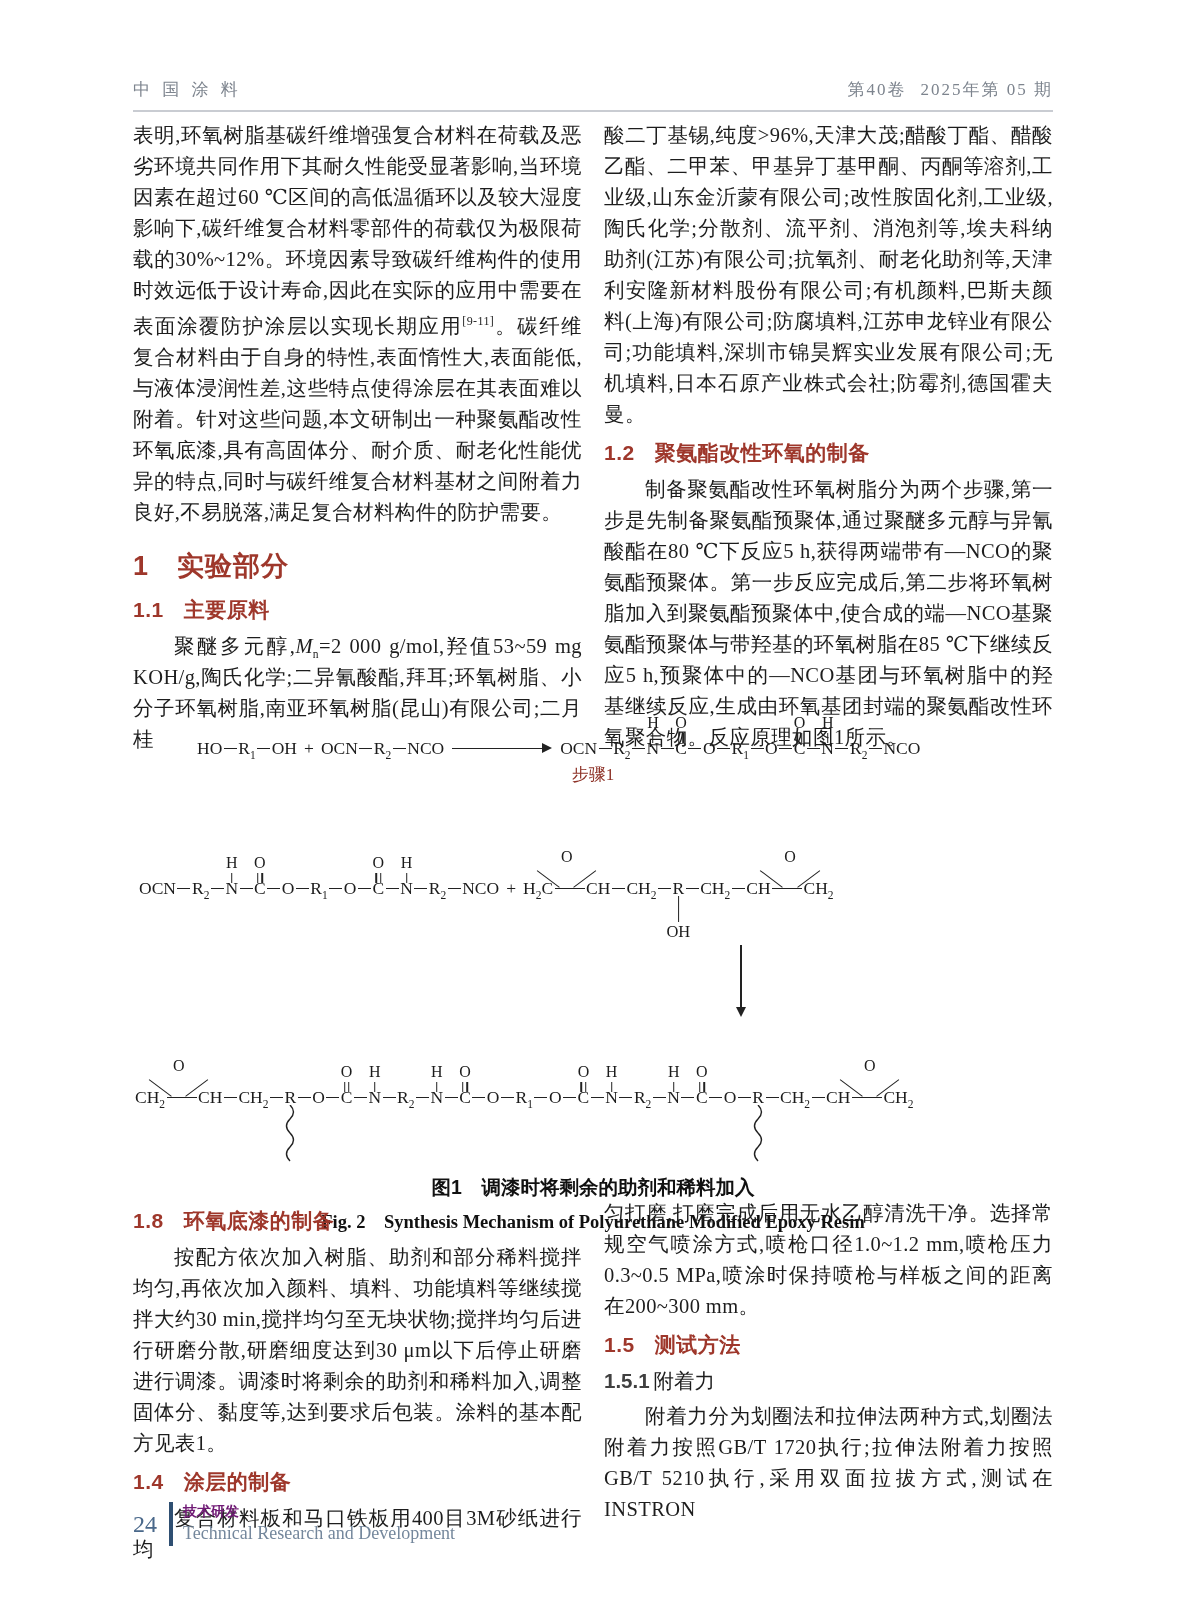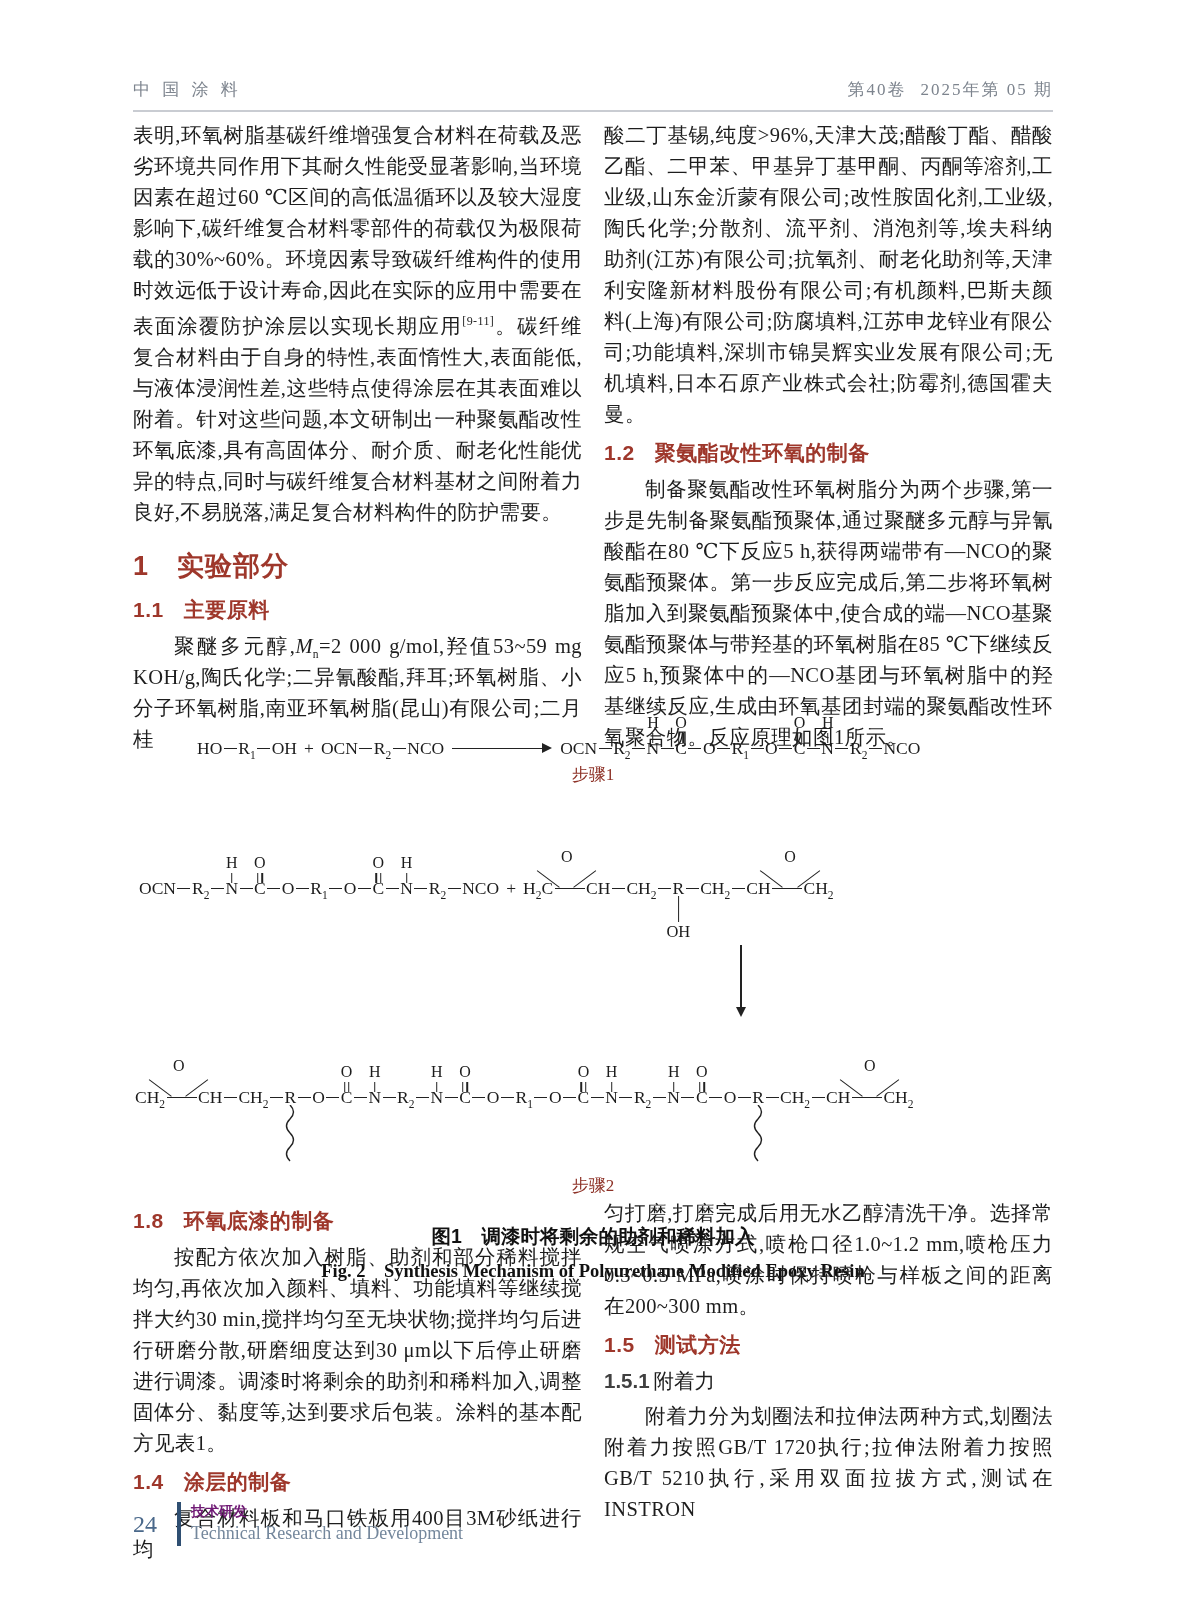--- a/index.html
+++ b/index.html
@@ -65,40 +65,40 @@
   .ep-r{right:16%;transform:rotate(-37deg);transform-origin:right center;}
   .varrow{position:relative;height:74px;margin-top:46px;}
   .varrow .vline{position:absolute;left:66%;top:0;width:1.6px;height:64px;background:#222;}
   .varrow .vhead{position:absolute;left:calc(66% - 4.2px);top:62px;width:0;height:0;
                  border-left:5px solid transparent;border-right:5px solid transparent;border-top:10px solid #222;}
   .capcn{text-align:center;font-family:"Liberation Sans","DejaVu Sans",sans-serif;font-weight:bold;
          font-size:19.5px;margin-top:26px;color:#111;}
   .capen{text-align:center;font-weight:bold;font-size:18.5px;margin-top:8px;color:#111;}
   
   .ftr{position:absolute;top:1502px;left:133px;display:flex;align-items:center;}
-  .ftr .pno{font-size:24px;color:#4a688a;margin-right:20px;}
+  .ftr .pno{font-size:24px;color:#4a688a;margin-right:12px;}
   .ftr .bar{width:4px;height:44px;background:#2f4f72;margin-right:10px;}
   .ftr .cn{font-family:"Liberation Sans","DejaVu Sans",sans-serif;font-weight:bold;font-size:14px;color:#701a75;line-height:1.1;}
   .ftr .en{font-size:18px;color:#74879c;margin-top:3px;font-family:"Liberation Serif","DejaVu Serif",serif;}
 </style>
 </head>
 <body>
 
 <div class="page">
 
   <div class="hdr">
     <span>中 国 涂 料</span>
     <span class="iss">
       <span>第40卷</span><span>2025年第 05 期</span>
     </span>
   </div>
 
   <div class="cols top">
     <div class="col">
-      <p class="body"><span>表明,环氧树脂基碳纤维增强复合材料在荷载及恶劣环境共同作用下其耐久性能受显著影响,当环境因素在超过60 ℃区间的高低温循环以及较大湿度影响下,碳纤维复合材料零部件的荷载仅为极限荷载的30%~60%。环境因素导致碳纤维构件的使用时效远低于设计寿命,因此在实际的应用中需要在表面涂覆防护涂层以实现长期应用</span><sup class="ref">[9-11]</sup><span>。碳纤维复合材料由于自身的特性,表面惰性大,表面能低,与液体浸润性差,这些特点使得涂层在其表面难以附着。针对这些问题,本文研制出一种聚氨酯改性环氧底漆,具有高固体分、耐介质、耐老化性能优异的特点,同时与碳纤维复合材料基材之间附着力良好,不易脱落,满足复合材料构件的防护需要。</span></p>
+      <p class="body"><span>表明,环氧树脂基碳纤维增强复合材料在荷载及恶劣环境共同作用下其耐久性能受显著影响,当环境因素在超过60 ℃区间的高低温循环以及较大湿度影响下,碳纤维复合材料零部件的荷载仅为极限荷载的30%~12%。环境因素导致碳纤维构件的使用时效远低于设计寿命,因此在实际的应用中需要在表面涂覆防护涂层以实现长期应用</span><sup class="ref">[9-11]</sup><span>。碳纤维复合材料由于自身的特性,表面惰性大,表面能低,与液体浸润性差,这些特点使得涂层在其表面难以附着。针对这些问题,本文研制出一种聚氨酯改性环氧底漆,具有高固体分、耐介质、耐老化性能优异的特点,同时与碳纤维复合材料基材之间附着力良好,不易脱落,满足复合材料构件的防护需要。</span></p>
       <div class="h1">
         <span class="num">1</span><span>实验部分</span>
       </div>
       <div class="h2">
         <span class="num">1.1</span><span>主要原料</span>
       </div>
       <p class="body ind"><span>聚醚多元醇,</span><span class="mi">M</span><sub>n</sub><span>=2 000 g/mol,羟值53~59 mg KOH/g,陶氏化学;二异氰酸酯,拜耳;环氧树脂、小分子环氧树脂,南亚环氧树脂(昆山)有限公司;二月桂</span></p>
     </div>
     <div class="col">
       <p class="body">酸二丁基锡,纯度&gt;96%,天津大茂;醋酸丁酯、醋酸乙酯、二甲苯、甲基异丁基甲酮、丙酮等溶剂,工业级,山东金沂蒙有限公司;改性胺固化剂,工业级,陶氏化学;分散剂、流平剂、消泡剂等,埃夫科纳助剂(江苏)有限公司;抗氧剂、耐老化助剂等,天津利安隆新材料股份有限公司;有机颜料,巴斯夫颜料(上海)有限公司;防腐填料,江苏申龙锌业有限公司;功能填料,深圳市锦昊辉实业发展有限公司;无机填料,日本石原产业株式会社;防霉剂,德国霍夫曼。</p>
@@ -194,21 +194,20 @@
             <span class="ta">O</span>
             <span class="b2">
               <i></i>
               <i></i>
             </span>
           </span></span><span class="bond"></span><span class="stk">O</span><span class="bond"></span><span class="stk">R<span class="blw">
             <svg width="14" height="60" viewBox="0 0 14 60">
               <path d="M7 0 q7 7 0 14 q-7 7 0 14 q7 7 0 14 q-7 7 0 14" fill="none" stroke="#222" stroke-width="1.4"></path>
             </svg>
           </span></span><span class="bond"></span><span class="stk">CH<sub>2</sub></span><span class="bond"></span><span class="epoxy"><span class="ep-o">O</span><span class="ep-l"></span><span class="ep-r"></span><span class="ep-base">CH<span class="bond long"></span>CH<sub>2</sub></span></span></div>
-    <div class="steplab s2">步骤2</div>
     <div class="capcn">图1　调漆时将剩余的助剂和稀料加入</div>
     <div class="capen">Fig. 2　Synthesis Mechanism of Polyurethane Modified Epoxy Resin</div>
   </div>
 
   <div class="cols bot">
     <div class="col">
       <div class="h2">
         <span class="num">1.8</span><span>环氧底漆的制备</span>
       </div>
       <p class="body ind">按配方依次加入树脂、助剂和部分稀料搅拌均匀,再依次加入颜料、填料、功能填料等继续搅拌大约30 min,搅拌均匀至无块状物;搅拌均匀后进行研磨分散,研磨细度达到30 μm以下后停止研磨进行调漆。调漆时将剩余的助剂和稀料加入,调整固体分、黏度等,达到要求后包装。涂料的基本配方见表1。</p>

